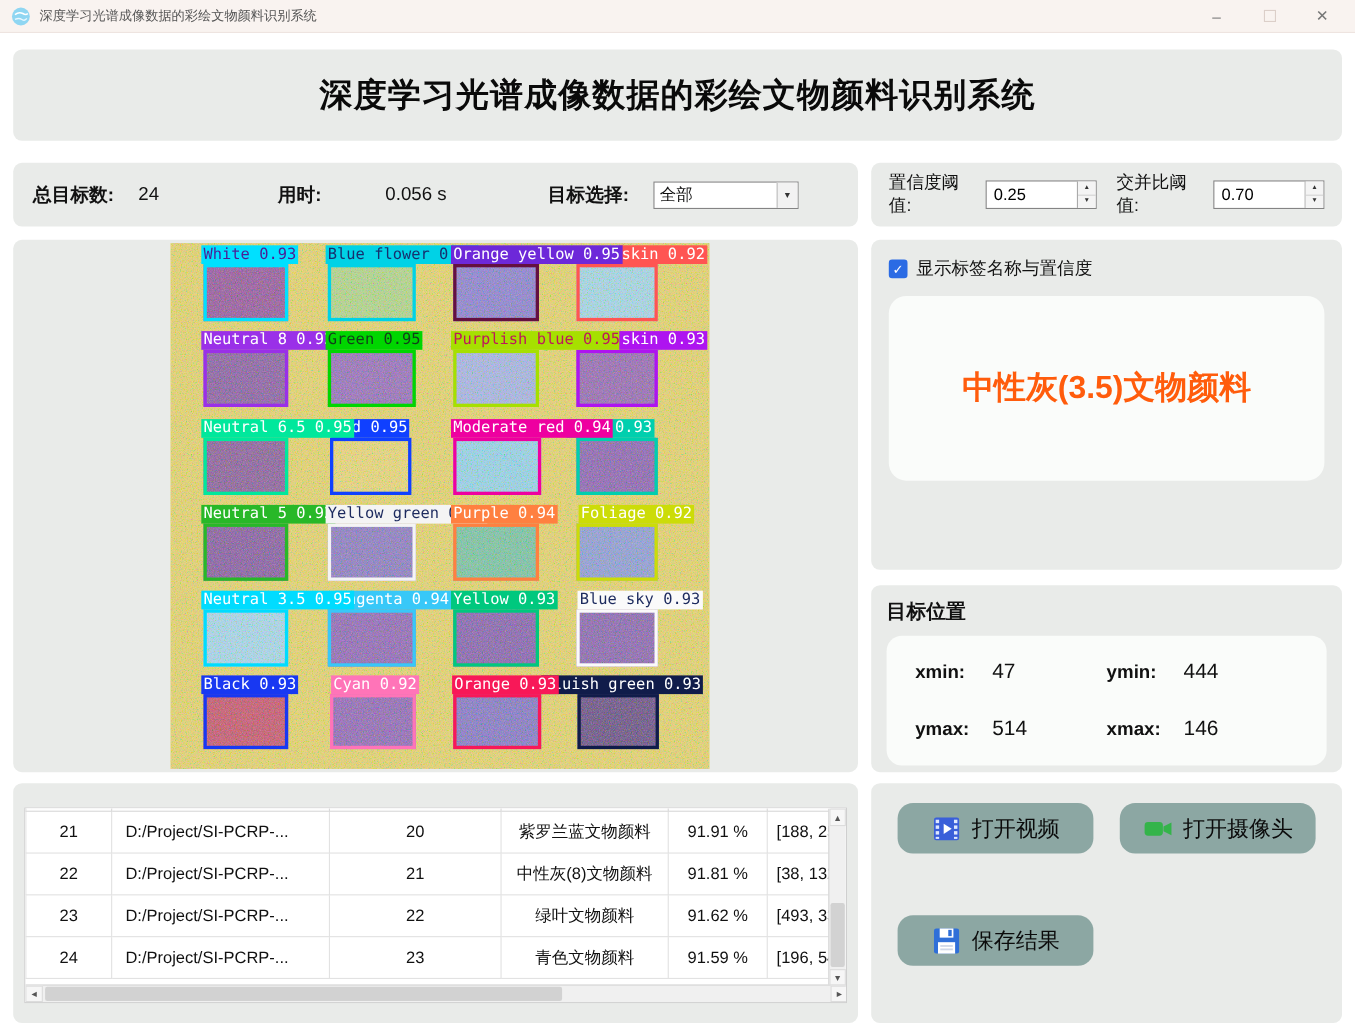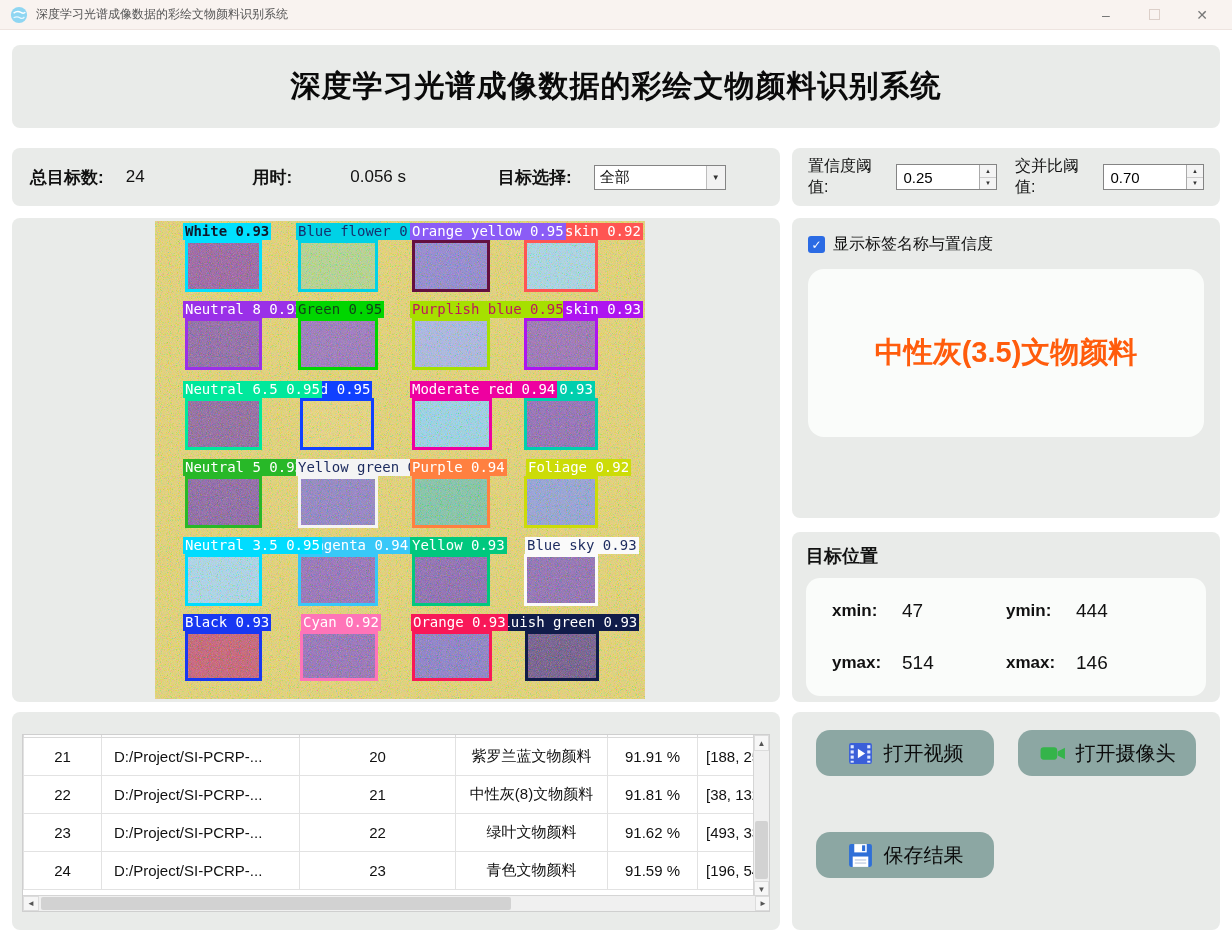--- a/index.html
+++ b/index.html
@@ -169,27 +169,27 @@
       <div>▼</div>
     </div>
   </div>
 </div>
 
 <div class="card imgcard">
   <div class="dimg" style="background: rgb(236, 217, 109);">
 
   <div class="patch" style="left: 30px; top: 19px; width: 77px; height: 52px; background: rgb(154, 88, 162);"></div>
       <div class="dbox" style="left: 30px; top: 19px; width: 77px; height: 52px; border-color: rgb(0, 224, 255);"></div>
-      <div class="dlabel" style="left: 28px; top: 2px; background: rgb(0, 224, 255); color: #0f172a; z-index: 7; font-weight: bold;">White 0.93</div>
+      <div class="dlabel" style="left: 28px; top: 2px; background: rgb(0, 224, 255); color: #4c1d95; z-index: 7;">White 0.93</div>
       <div class="patch" style="left: 143px; top: 19px; width: 80px; height: 52px; background: rgb(182, 218, 140);"></div>
       <div class="dbox" style="left: 143px; top: 19px; width: 80px; height: 52px; border-color: rgb(0, 210, 230);"></div>
       <div class="dlabel" style="left: 141px; top: 2px; background: rgb(0, 210, 230); color: rgb(22, 48, 110); z-index: 7;">Blue flower 0.94</div>
       <div class="patch" style="left: 257px; top: 19px; width: 78px; height: 52px; background: rgb(143, 130, 214);"></div>
       <div class="dbox" style="left: 257px; top: 19px; width: 78px; height: 52px; border-color: rgb(100, 16, 64);"></div>
-      <div class="dlabel" style="left: 255px; top: 2px; background: #8b5cf6; color: rgb(255, 255, 255); z-index: 8;">Orange yellow 0.95</div>
+      <div class="dlabel" style="left: 255px; top: 2px; background: #6d28d9; color: rgb(255, 255, 255); z-index: 8;">Orange yellow 0.95</div>
       <div class="patch" style="left: 369px; top: 19px; width: 74px; height: 52px; background: rgb(168, 220, 238);"></div>
       <div class="dbox" style="left: 369px; top: 19px; width: 74px; height: 52px; border-color: rgb(255, 85, 82);"></div>
       <div class="dlabel" style="left: 408px; top: 2px; background: rgb(255, 85, 82); color: rgb(255, 255, 255); z-index: 7;">skin 0.92</div>
       <div class="patch" style="left: 30px; top: 97px; width: 77px; height: 52px; background: rgb(142, 95, 168);"></div>
       <div class="dbox" style="left: 30px; top: 97px; width: 77px; height: 52px; border-color: rgb(154, 48, 232);"></div>
       <div class="dlabel" style="left: 28px; top: 80px; background: rgb(154, 48, 232); color: rgb(255, 255, 255); z-index: 7;">Neutral 8 0.92</div>
       <div class="patch" style="left: 143px; top: 97px; width: 80px; height: 52px; background: rgb(154, 111, 192);"></div>
       <div class="dbox" style="left: 143px; top: 97px; width: 80px; height: 52px; border-color: rgb(0, 214, 0);"></div>
       <div class="dlabel" style="left: 141px; top: 80px; background: rgb(0, 214, 0); color: rgb(18, 63, 26); z-index: 7;">Green 0.95</div>
       <div class="patch" style="left: 257px; top: 97px; width: 78px; height: 52px; background: rgb(170, 184, 234);"></div>

